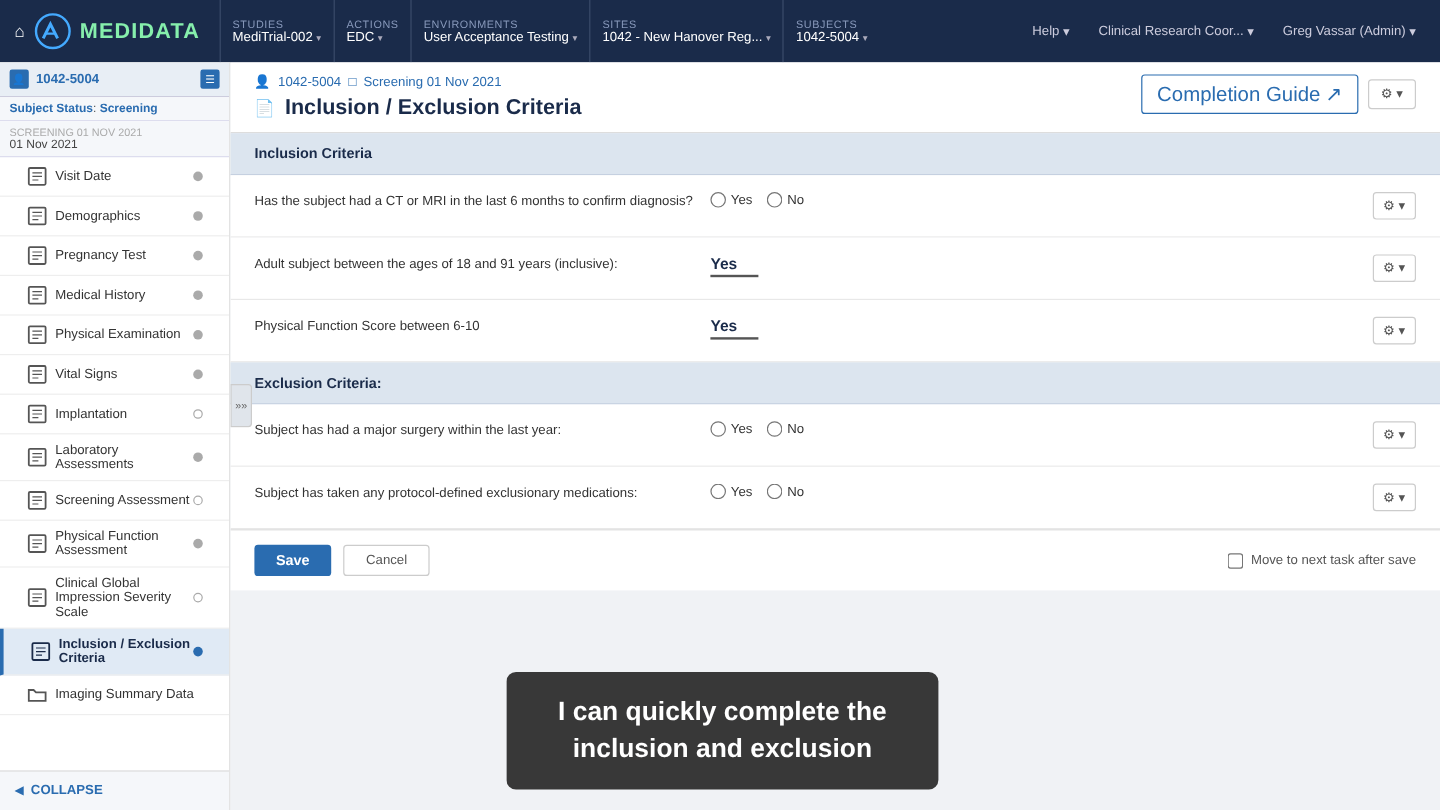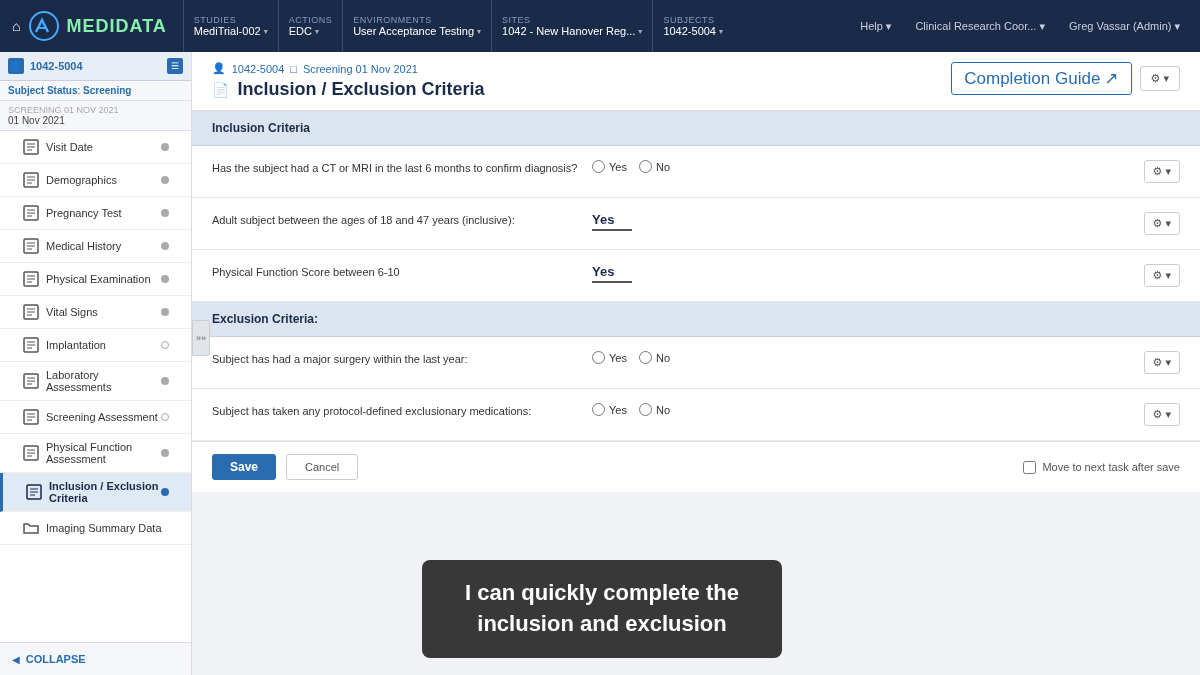--- a/index.html
+++ b/index.html
@@ -352,20 +352,30 @@
         <svg class="item-icon" viewBox="0 0 18 18">
             <rect x="2" y="2" width="14" height="14" rx="1" fill="none" stroke="#555" stroke-width="1.5"></rect>
             <line x1="5" y1="6" x2="13" y2="6" stroke="#555" stroke-width="1"></line>
             <line x1="5" y1="9" x2="13" y2="9" stroke="#555" stroke-width="1"></line>
             <line x1="5" y1="12" x2="10" y2="12" stroke="#555" stroke-width="1"></line>
           </svg>
         <span class="item-label">Physical Function Assessment</span>
         <span class="status-dot dot-gray"></span>
       </div>
 
+      <div class="sidebar-item">
+        <svg class="item-icon" viewBox="0 0 18 18">
+            <rect x="2" y="2" width="14" height="14" rx="1" fill="none" stroke="#555" stroke-width="1.5"></rect>
+            <line x1="5" y1="6" x2="13" y2="6" stroke="#555" stroke-width="1"></line>
+            <line x1="5" y1="9" x2="13" y2="9" stroke="#555" stroke-width="1"></line>
+            <line x1="5" y1="12" x2="10" y2="12" stroke="#555" stroke-width="1"></line>
+          </svg>
+        <span class="item-label">Clinical Global Impression Severity Scale</span>
+        <span class="status-dot dot-empty"></span>
+      </div>
 
       <div class="sidebar-item active">
         <svg class="item-icon" viewBox="0 0 18 18">
             <rect x="2" y="2" width="14" height="14" rx="1" fill="none" stroke="#1a2b4a" stroke-width="1.5"></rect>
             <line x1="5" y1="6" x2="13" y2="6" stroke="#1a2b4a" stroke-width="1"></line>
             <line x1="5" y1="9" x2="13" y2="9" stroke="#1a2b4a" stroke-width="1"></line>
             <line x1="5" y1="12" x2="10" y2="12" stroke="#1a2b4a" stroke-width="1"></line>
           </svg>
         <span class="item-label">Inclusion / Exclusion Criteria</span>
         <span class="status-dot dot-blue"></span>
@@ -431,21 +441,21 @@
                 <span>No</span>
               </label>
             </div>
           </div>
           <div class="criteria-row-gear">
             <button class="row-gear-btn">⚙ ▾</button>
           </div>
         </div>
 
         <div class="criteria-row">
-          <div class="criteria-question">Adult subject between the ages of 18 and 47 years (inclusive):</div>
+          <div class="criteria-question">Adult subject between the ages of 18 and 91 years (inclusive):</div>
           <div class="criteria-answer">
             <span class="answer-value">Yes</span>
           </div>
           <div class="criteria-row-gear">
             <button class="row-gear-btn">⚙ ▾</button>
           </div>
         </div>
 
         <div class="criteria-row">
           <div class="criteria-question">Physical Function Score between 6-10</div>

